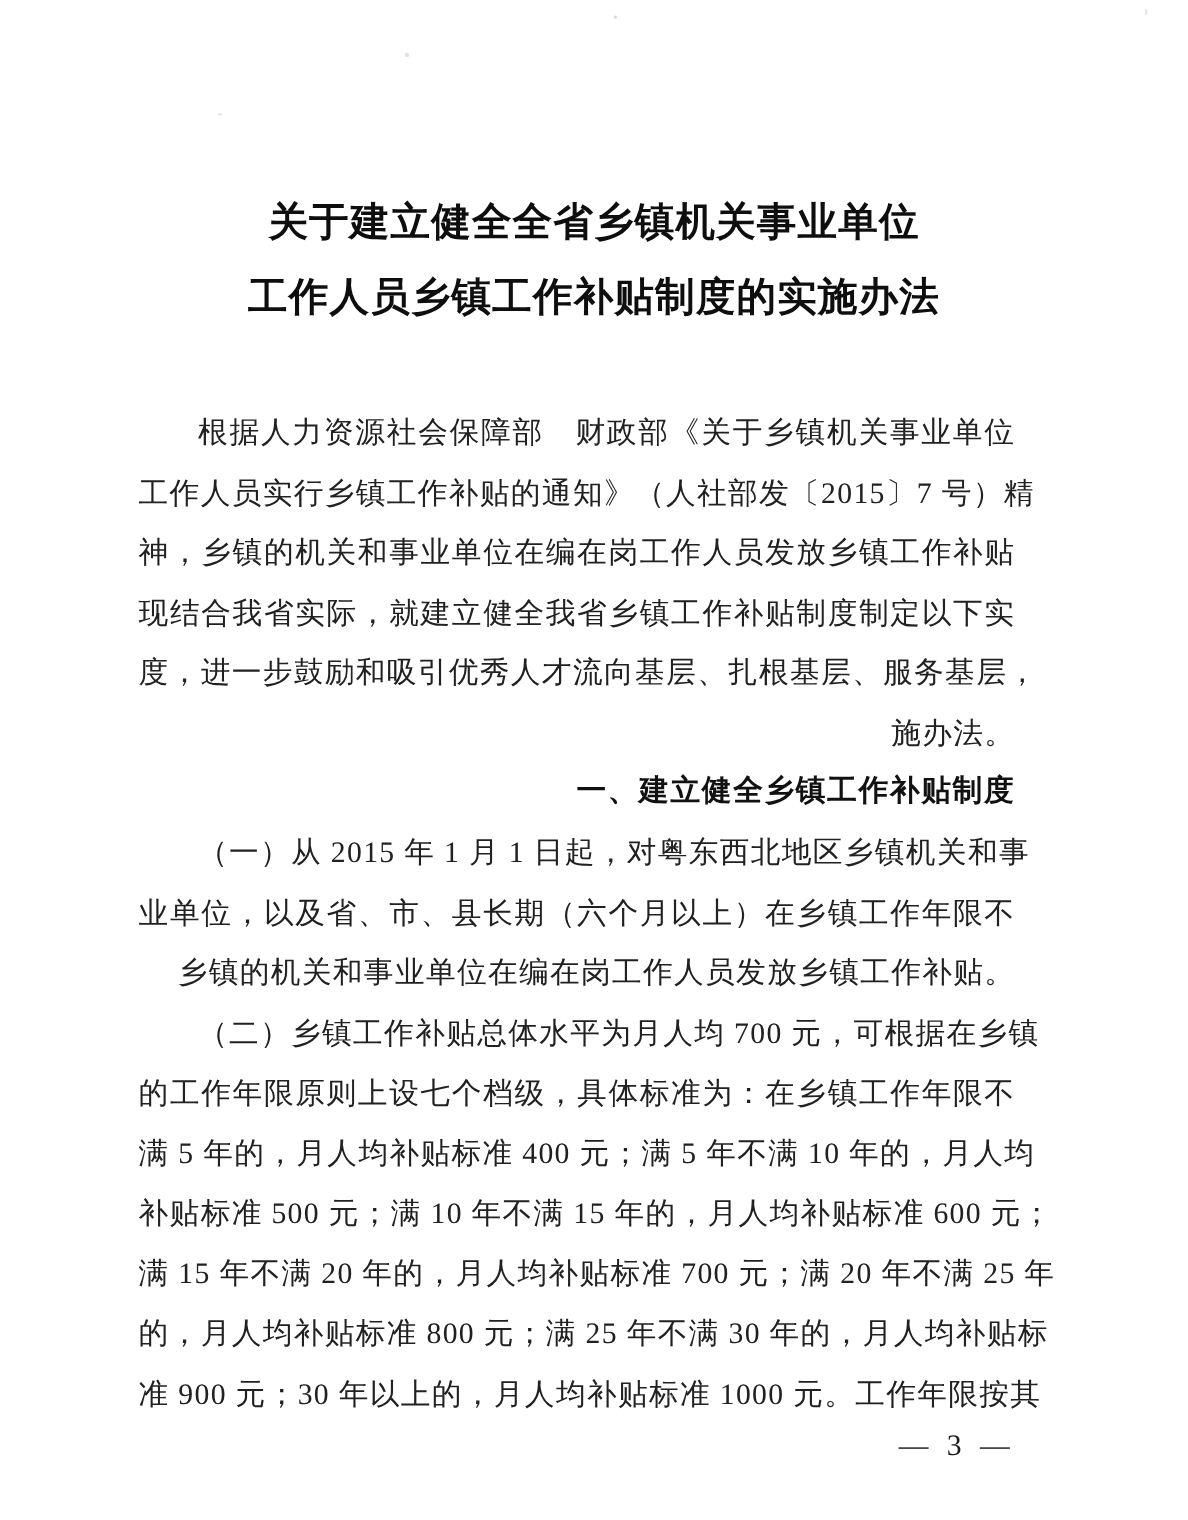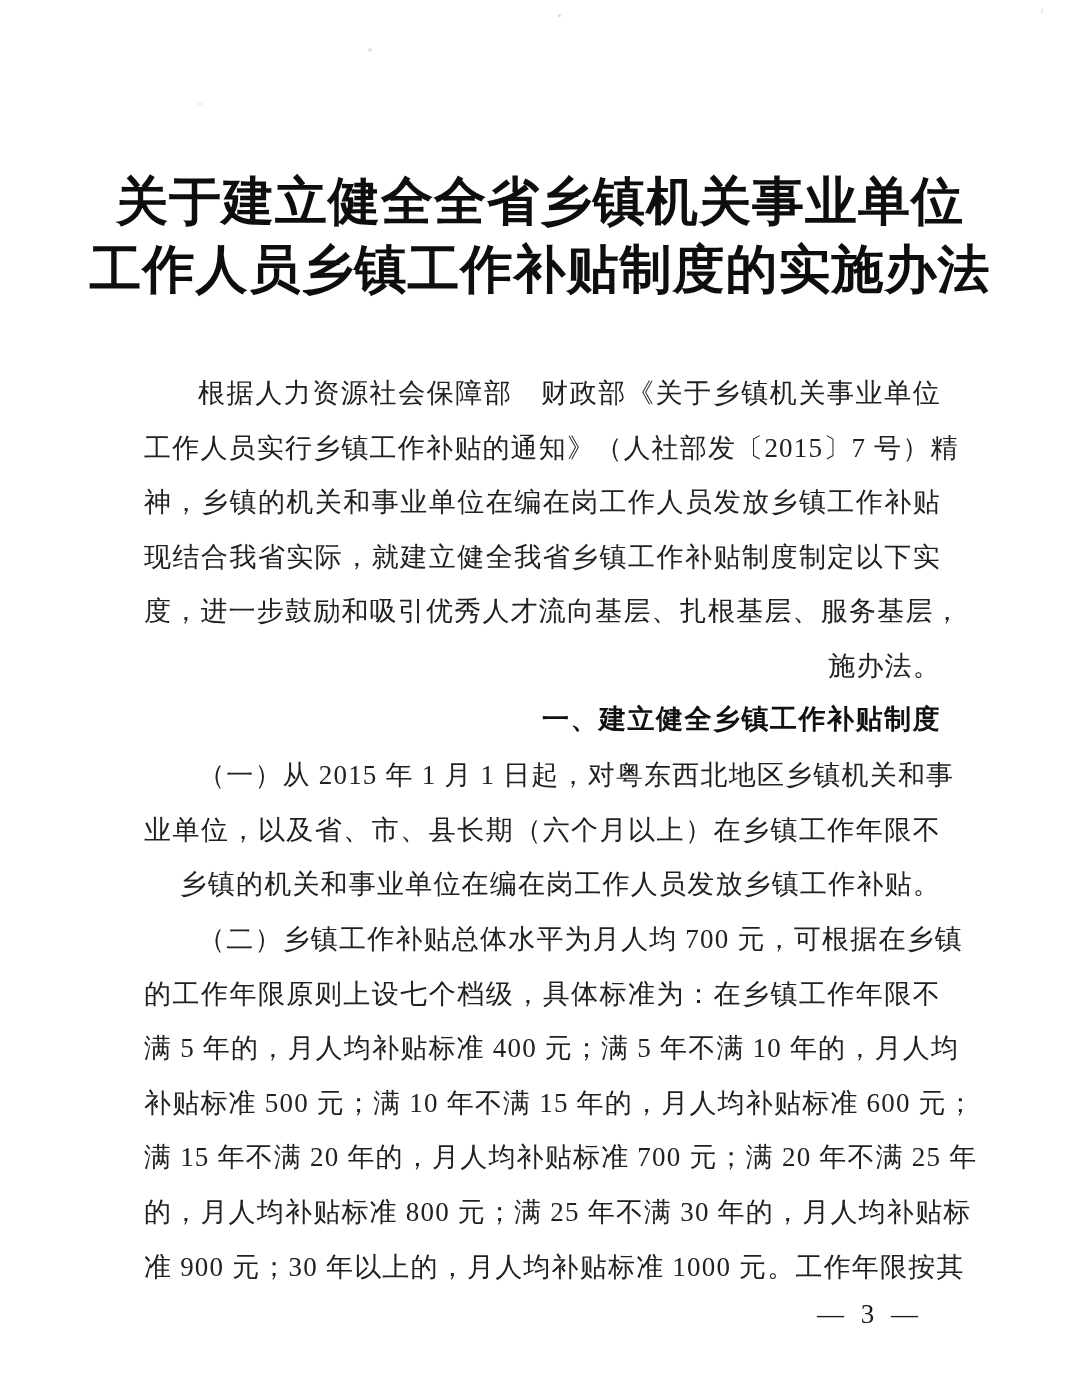--- a/index.html
+++ b/index.html
@@ -11,30 +11,30 @@
     overflow: hidden;
     font-family: "Liberation Serif", "DejaVu Serif", serif;
     color: #1f1f1f;
   }
   .doc-title {
     position: absolute;
     top: 168px;
     left: 0;
     width: 1080px;
     text-align: center;
-    font-size: 52px;
+    font-size: 36px;
     line-height: 68px;
     font-weight: 700;
     color: #0e0e0e;
     letter-spacing: 1px;
   }
   .body-block {
     position: absolute;
     top: 366px;
-    left: 144px;
+    left: 126px;
     width: 797px;
     font-size: 27px;
     line-height: 54.6px;
     color: #212121;
     letter-spacing: 1.2px;
   }
   .line {
     white-space: nowrap;
     text-align: right;
   }

